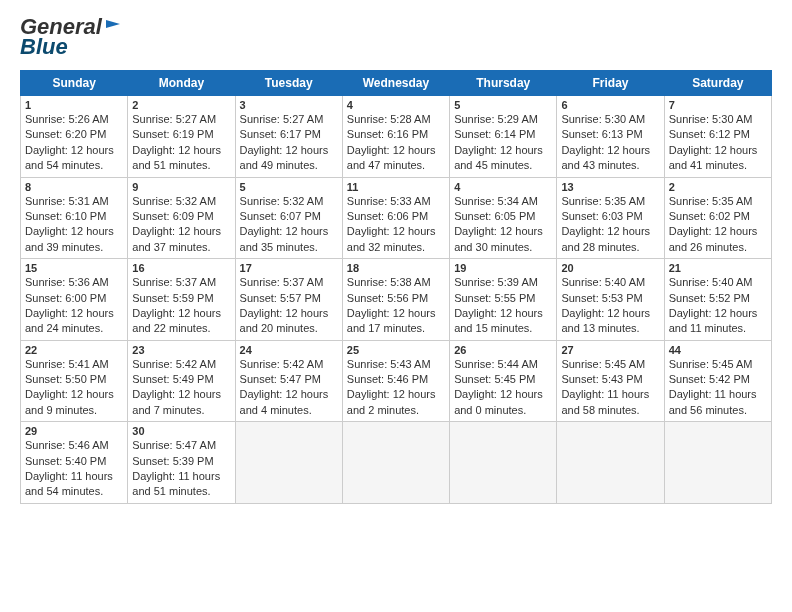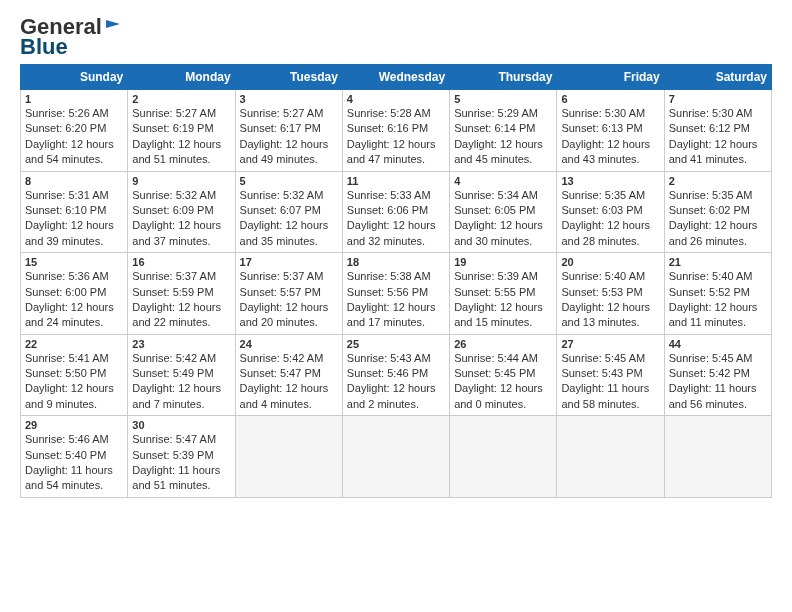--- a/index.html
+++ b/index.html
@@ -13,21 +13,22 @@
     .page {
       width: 792px;
       min-height: 612px;
       background: #fff;
       padding: 16px 20px 10px 20px;
     }
     .header {
       display: flex;
       justify-content: space-between;
       align-items: flex-end;
-      margin-bottom: 4px;
+      margin-bottom: 10px;
+      font-style: italic;
     }
     .logo {
       display: flex;
       flex-direction: column;
       align-items: flex-start;
     }
     .logo-text {
       display: flex;
       align-items: center;
       font-size: 22px;
@@ -57,21 +58,21 @@
     .calendar {
       width: 100%;
       border-collapse: collapse;
     }
     .calendar th {
       background: #1a6cb5;
       color: #fff;
       font-size: 12px;
       font-weight: bold;
       padding: 5px 4px;
-      text-align: right;
+      text-align: center;
       border: 1px solid #1a6cb5;
     }
     .calendar td {
       border: 1px solid #ccc;
       vertical-align: top;
       padding: 3px 4px;
       font-size: 9.5px;
       color: #333;
       background: #fff;
       width: calc(100% / 7);

